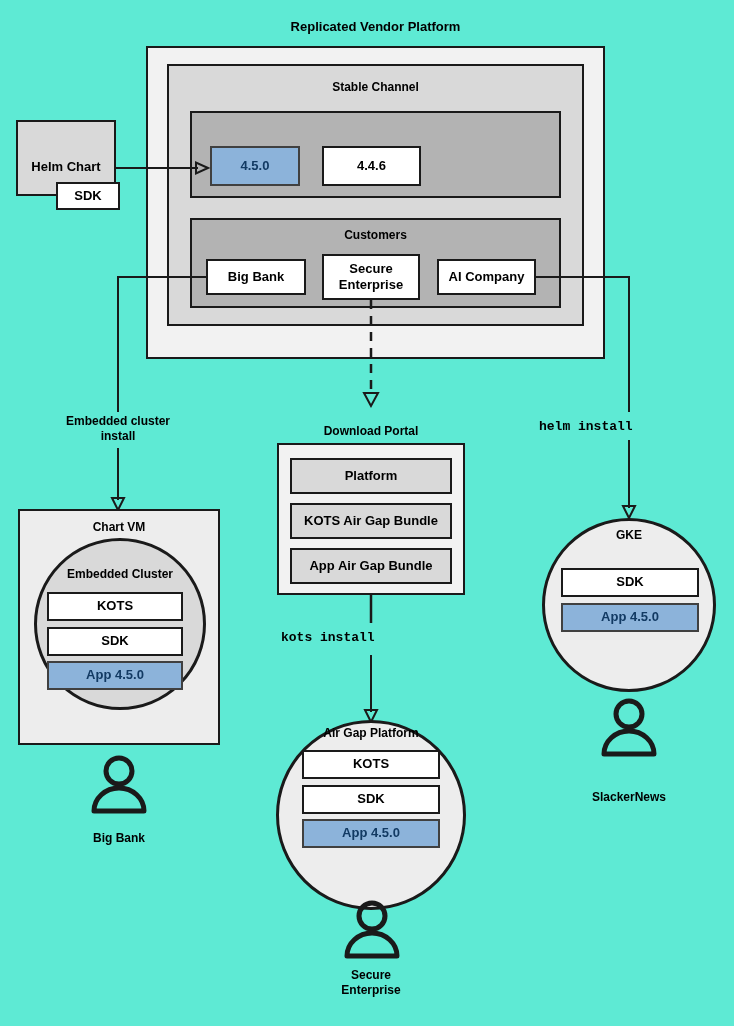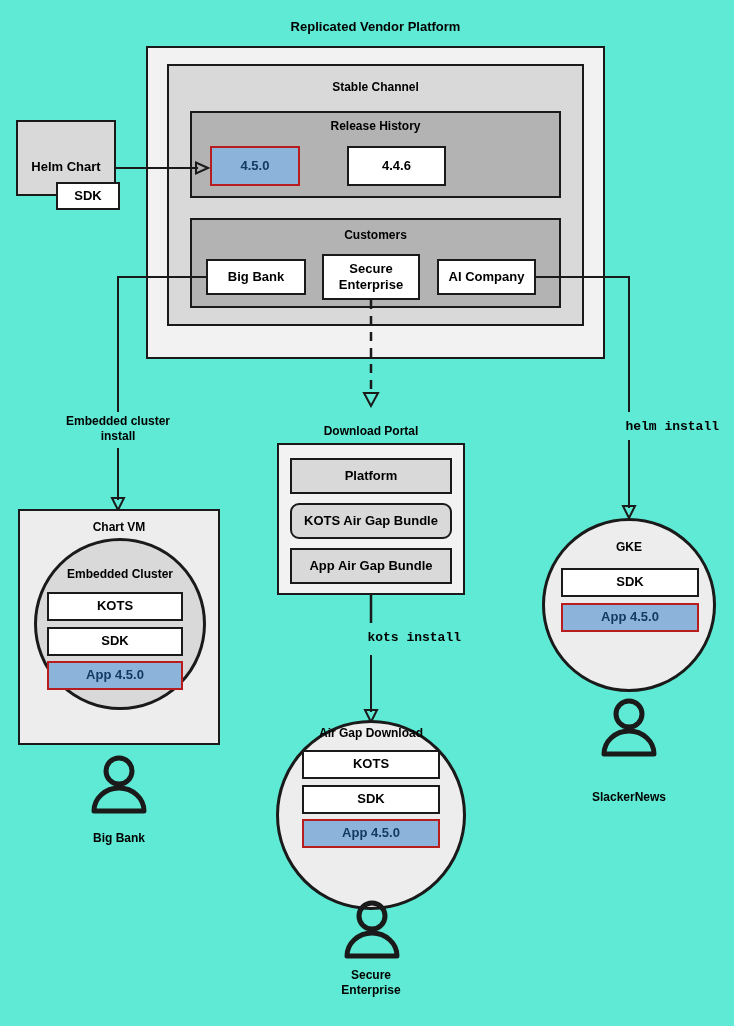--- a/index.html
+++ b/index.html
@@ -5,56 +5,55 @@
   html,body{margin:0;padding:0;background:#ffffff;}
   body{font-family:"Liberation Sans", sans-serif;}
   #canvas{position:relative;width:734px;height:1026px;background:#5eead4;overflow:hidden;}
 
   .abs{position:absolute;box-sizing:border-box;}
 
   
   .ttl{font-weight:bold;color:#000;text-align:center;line-height:1.25;}
   .t13{font-size:13px;}
   .t12{font-size:12px;}
-  .mono{font-family:"Liberation Mono", monospace;font-weight:bold;font-size:13px;color:#000;text-align:right;}
+  .mono{font-family:"Liberation Mono", monospace;font-weight:bold;font-size:13px;color:#000;text-align:left;}
 
   
   .box{border:2px solid #1a1a1a;}
   .outer{background:#f2f2f2;}
   .chan{background:#d9d9d9;}
   .rel{background:#b3b3b3;}
   .cust{background:#b3b3b3;}
 
   .wbox{background:#ffffff;border:2px solid #1a1a1a;display:flex;align-items:center;justify-content:center;text-align:center;}
   .gbox{background:#d9d9d9;border:2px solid #1a1a1a;display:flex;align-items:center;justify-content:center;text-align:center;}
-  .bluebox{background:#8cb3da;border:2px solid #b91c1c;display:flex;align-items:center;justify-content:center;text-align:center;color:#123a63;}
+  .bluebox{background:#8cb3da;border:2px solid #404040;display:flex;align-items:center;justify-content:center;text-align:center;color:#123a63;}
 
   .circ{border-radius:50%;border:3px solid #1a1a1a;}
   .circ-dark{background:#d9d9d9;}
   .circ-light{background:#ededed;}
 
   svg{display:block;overflow:visible;}
 </style>
 </head>
 <body>
 
 <div id="canvas">
 
   <div class="abs ttl t13" style="left:146px;top:19px;width:459px;">Replicated Vendor Platform</div>
 
   <div class="abs box outer" style="left:146px;top:46px;width:459px;height:313px;"></div>
 
   <div class="abs box chan" style="left:167px;top:64px;width:417px;height:262px;"></div>
   <div class="abs ttl t12" style="left:167px;top:80px;width:417px;">Stable Channel</div>
 
   <div class="abs box rel" style="left:190px;top:111px;width:371px;height:87px;"></div>
-  <div class="abs ttl t12" style="left:190px;top:119px;width:371px;">Release History</div>
 
   <div class="abs bluebox ttl t13" style="left:210px;top:146px;width:90px;height:40px;">4.5.0</div>
-  <div class="abs wbox ttl t13" style="left:322px;top:146px;width:99px;height:40px;margin-left:25px;">4.4.6</div>
+  <div class="abs wbox ttl t13" style="left:322px;top:146px;width:99px;height:40px;">4.4.6</div>
 
   <div class="abs box cust" style="left:190px;top:218px;width:371px;height:90px;"></div>
   <div class="abs ttl t12" style="left:190px;top:228px;width:371px;">Customers</div>
 
   <div class="abs wbox ttl t13" style="left:206px;top:259px;width:100px;height:36px;">Big Bank</div>
 
   <div class="abs wbox" style="left:322px;top:254px;width:98px;height:46px;flex-direction:column;">
     <span class="ttl t13">Secure</span>
     <span class="ttl t13">Enterprise</span>
   </div>
@@ -104,48 +103,48 @@
 
   <svg class="abs" style="left:90px;top:755px;width:58px;height:62px;">
     <circle cx="29" cy="16" r="13" fill="none" stroke="#1a1a1a" stroke-width="5"></circle>
     <path d="M4,56 A25,23 0 0 1 54,56 Z" fill="none" stroke="#1a1a1a" stroke-width="5" stroke-linejoin="round"></path>
   </svg>
   <div class="abs ttl t12" style="left:29px;top:831px;width:180px;">Big Bank</div>
 
   <div class="abs ttl t12" style="left:281px;top:424px;width:180px;">Download Portal</div>
   <div class="abs box" style="left:277px;top:443px;width:188px;height:152px;background:#f2f2f2;"></div>
   <div class="abs gbox ttl t13" style="left:290px;top:458px;width:162px;height:36px;">Platform</div>
-  <div class="abs gbox ttl t13" style="left:290px;top:503px;width:162px;height:36px;border-radius:9px;">KOTS Air Gap Bundle</div>
+  <div class="abs gbox ttl t13" style="left:290px;top:503px;width:162px;height:36px;">KOTS Air Gap Bundle</div>
   <div class="abs gbox ttl t13" style="left:290px;top:548px;width:162px;height:36px;">App Air Gap Bundle</div>
 
   <svg class="abs" style="left:0px;top:0px;width:734px;height:1026px;pointer-events:none;">
     <line x1="371" y1="595" x2="371" y2="623" stroke="#1a1a1a" stroke-width="2.5"></line>
     <line x1="371" y1="655" x2="371" y2="712" stroke="#1a1a1a" stroke-width="2"></line>
     <polygon points="371,722 365,710 377,710" fill="none" stroke="#1a1a1a" stroke-width="2"></polygon>
   </svg>
   <div class="abs mono" style="left:281px;top:630px;width:180px;">kots install</div>
 
   <div class="abs circ circ-light" style="left:276px;top:720px;width:190px;height:190px;"></div>
-  <div class="abs ttl t12" style="left:276px;top:726px;width:190px;">Air Gap Download</div>
+  <div class="abs ttl t12" style="left:276px;top:726px;width:190px;">Air Gap Platform</div>
 
   <div class="abs wbox ttl t13" style="left:302px;top:750px;width:138px;height:29px;">KOTS</div>
   <div class="abs wbox ttl t13" style="left:302px;top:785px;width:138px;height:29px;">SDK</div>
   <div class="abs bluebox ttl t13" style="left:302px;top:819px;width:138px;height:29px;">App 4.5.0</div>
 
   <svg class="abs" style="left:343px;top:900px;width:58px;height:62px;">
     <circle cx="29" cy="16" r="13" fill="none" stroke="#1a1a1a" stroke-width="5"></circle>
     <path d="M4,56 A25,23 0 0 1 54,56 Z" fill="none" stroke="#1a1a1a" stroke-width="5" stroke-linejoin="round"></path>
   </svg>
   <div class="abs" style="left:281px;top:968px;width:180px;text-align:center;">
     <div class="ttl t12">Secure</div>
     <div class="ttl t12">Enterprise</div>
   </div>
 
   <div class="abs circ circ-light" style="left:542px;top:518px;width:174px;height:174px;"></div>
-  <div class="abs ttl t12" style="left:542px;top:540px;width:174px;">GKE</div>
+  <div class="abs ttl t12" style="left:542px;top:528px;width:174px;">GKE</div>
 
   <div class="abs wbox ttl t13" style="left:561px;top:568px;width:138px;height:29px;">SDK</div>
   <div class="abs bluebox ttl t13" style="left:561px;top:603px;width:138px;height:29px;">App 4.5.0</div>
 
   <svg class="abs" style="left:600px;top:698px;width:58px;height:62px;">
     <circle cx="29" cy="16" r="13" fill="none" stroke="#1a1a1a" stroke-width="5"></circle>
     <path d="M4,56 A25,23 0 0 1 54,56 Z" fill="none" stroke="#1a1a1a" stroke-width="5" stroke-linejoin="round"></path>
   </svg>
   <div class="abs ttl t12" style="left:539px;top:766px;width:180px;margin-top:24px;">SlackerNews</div>
 

